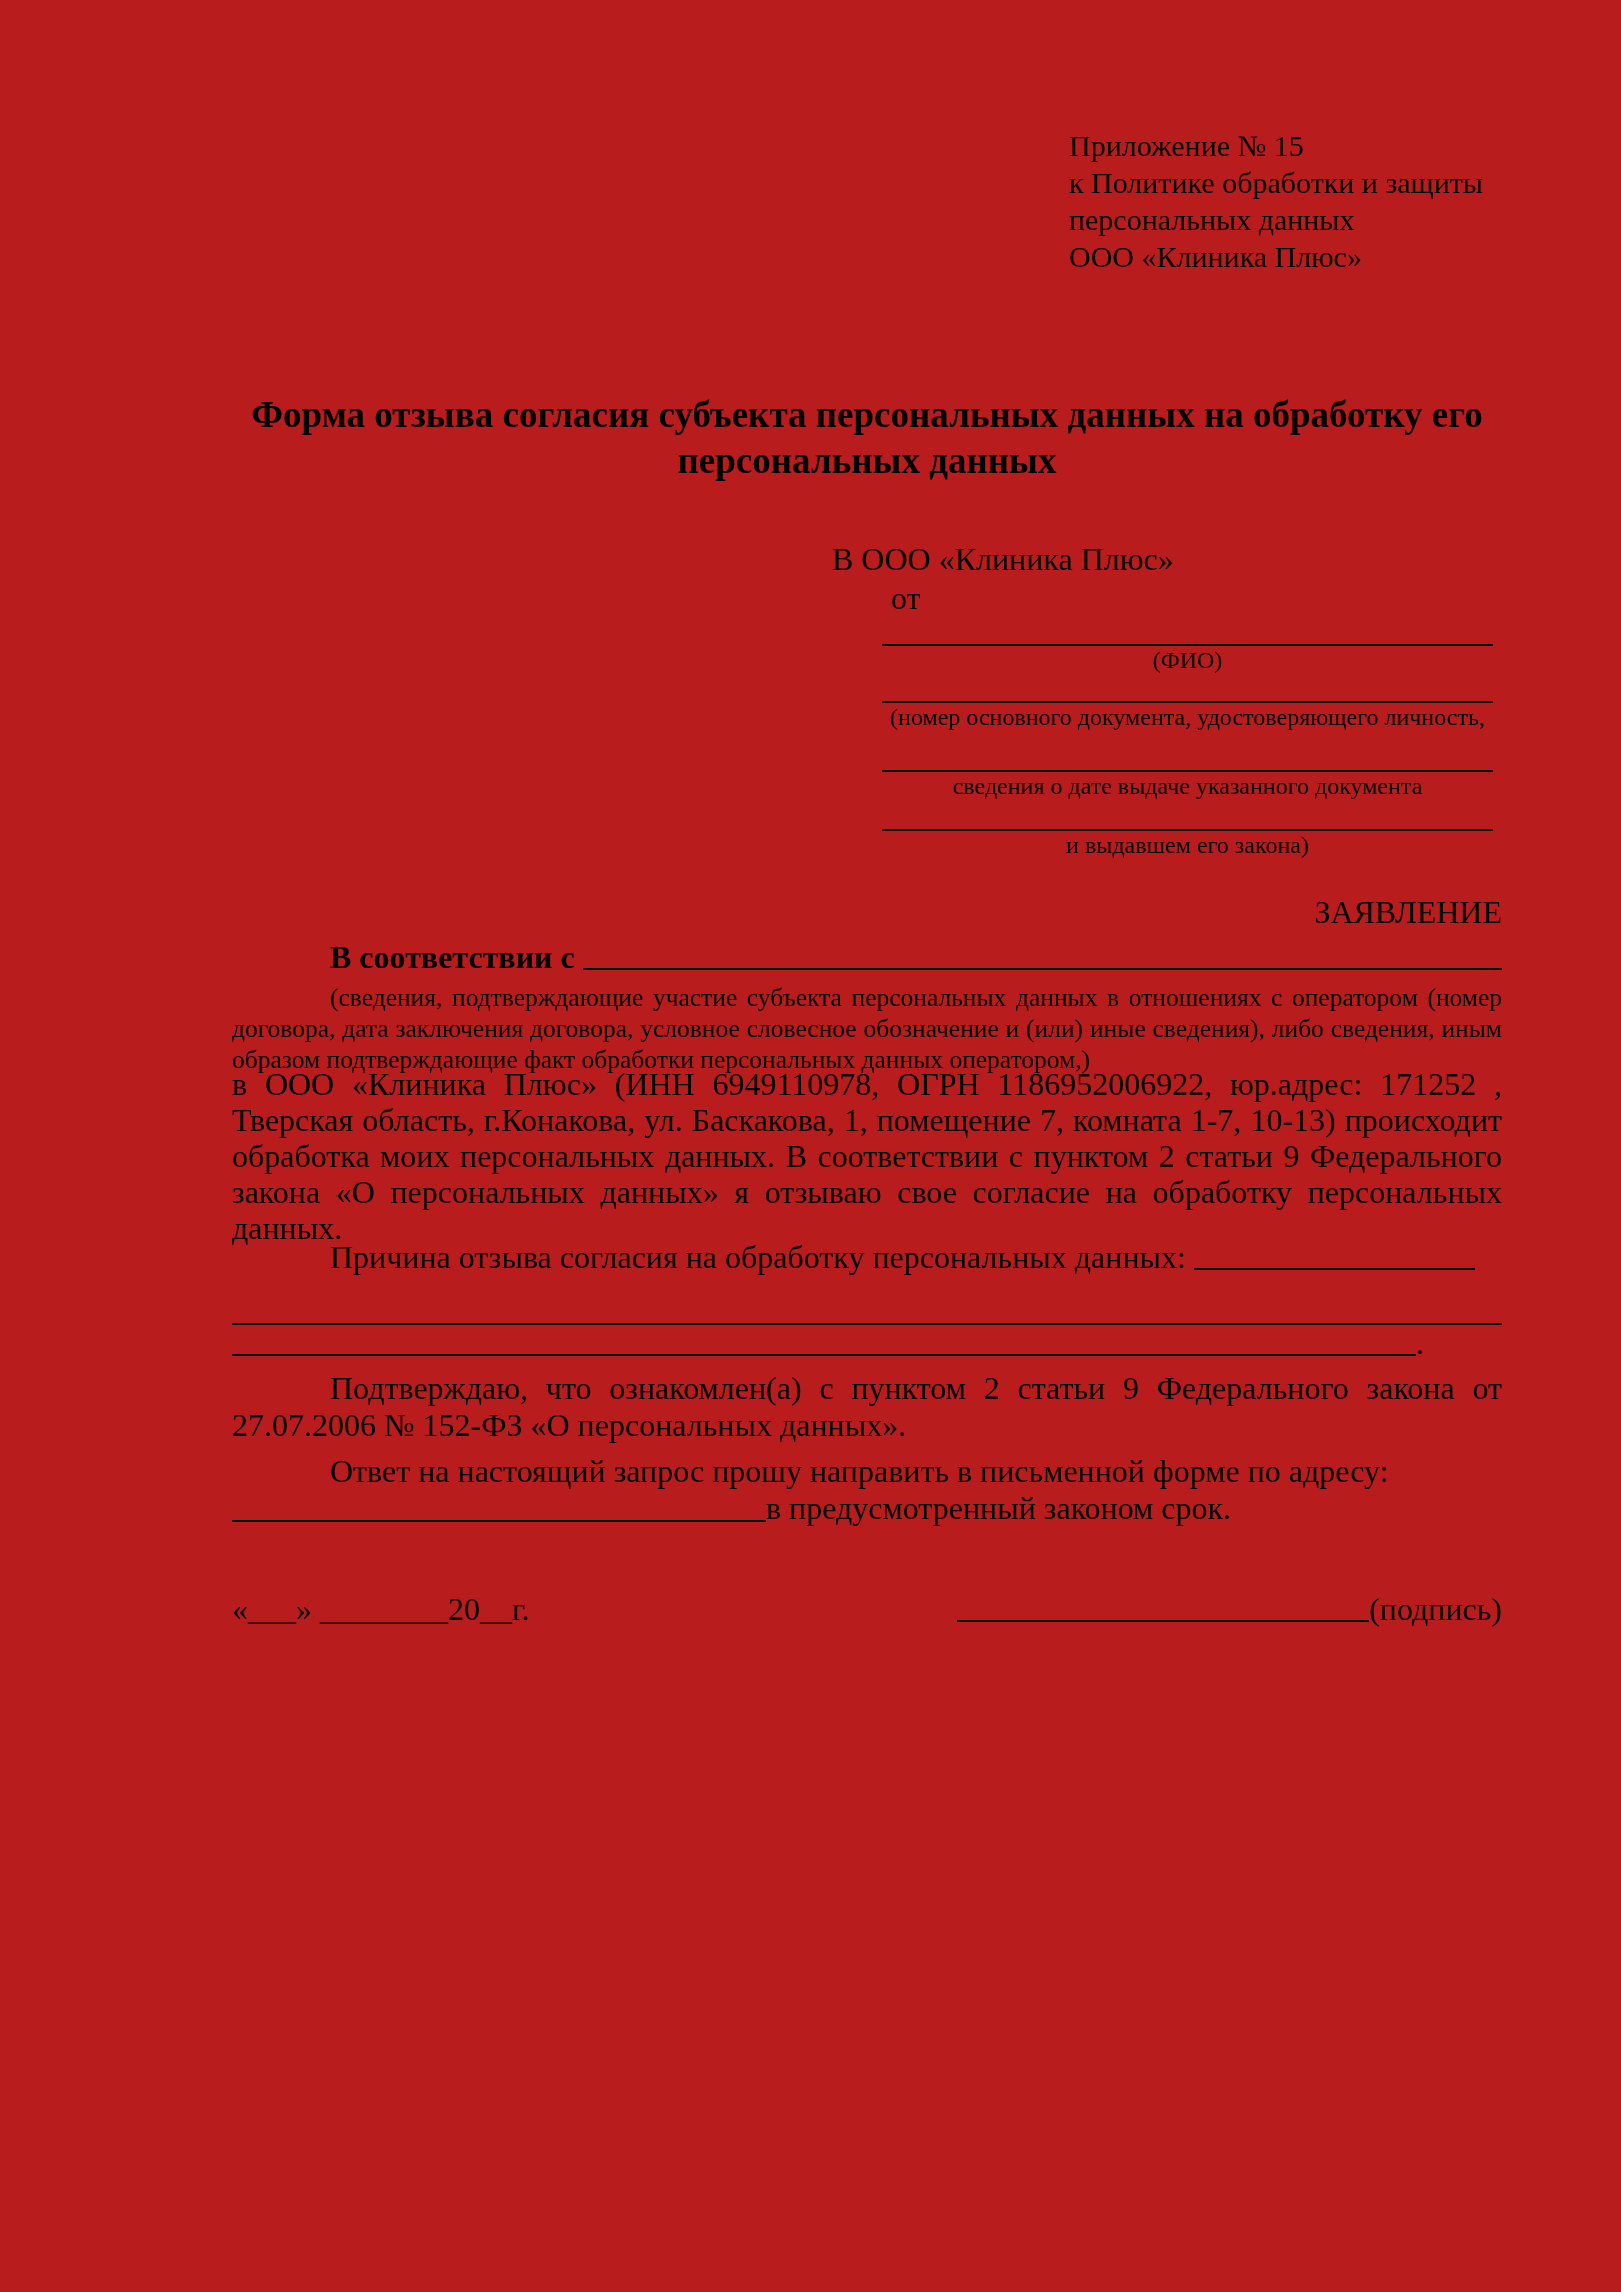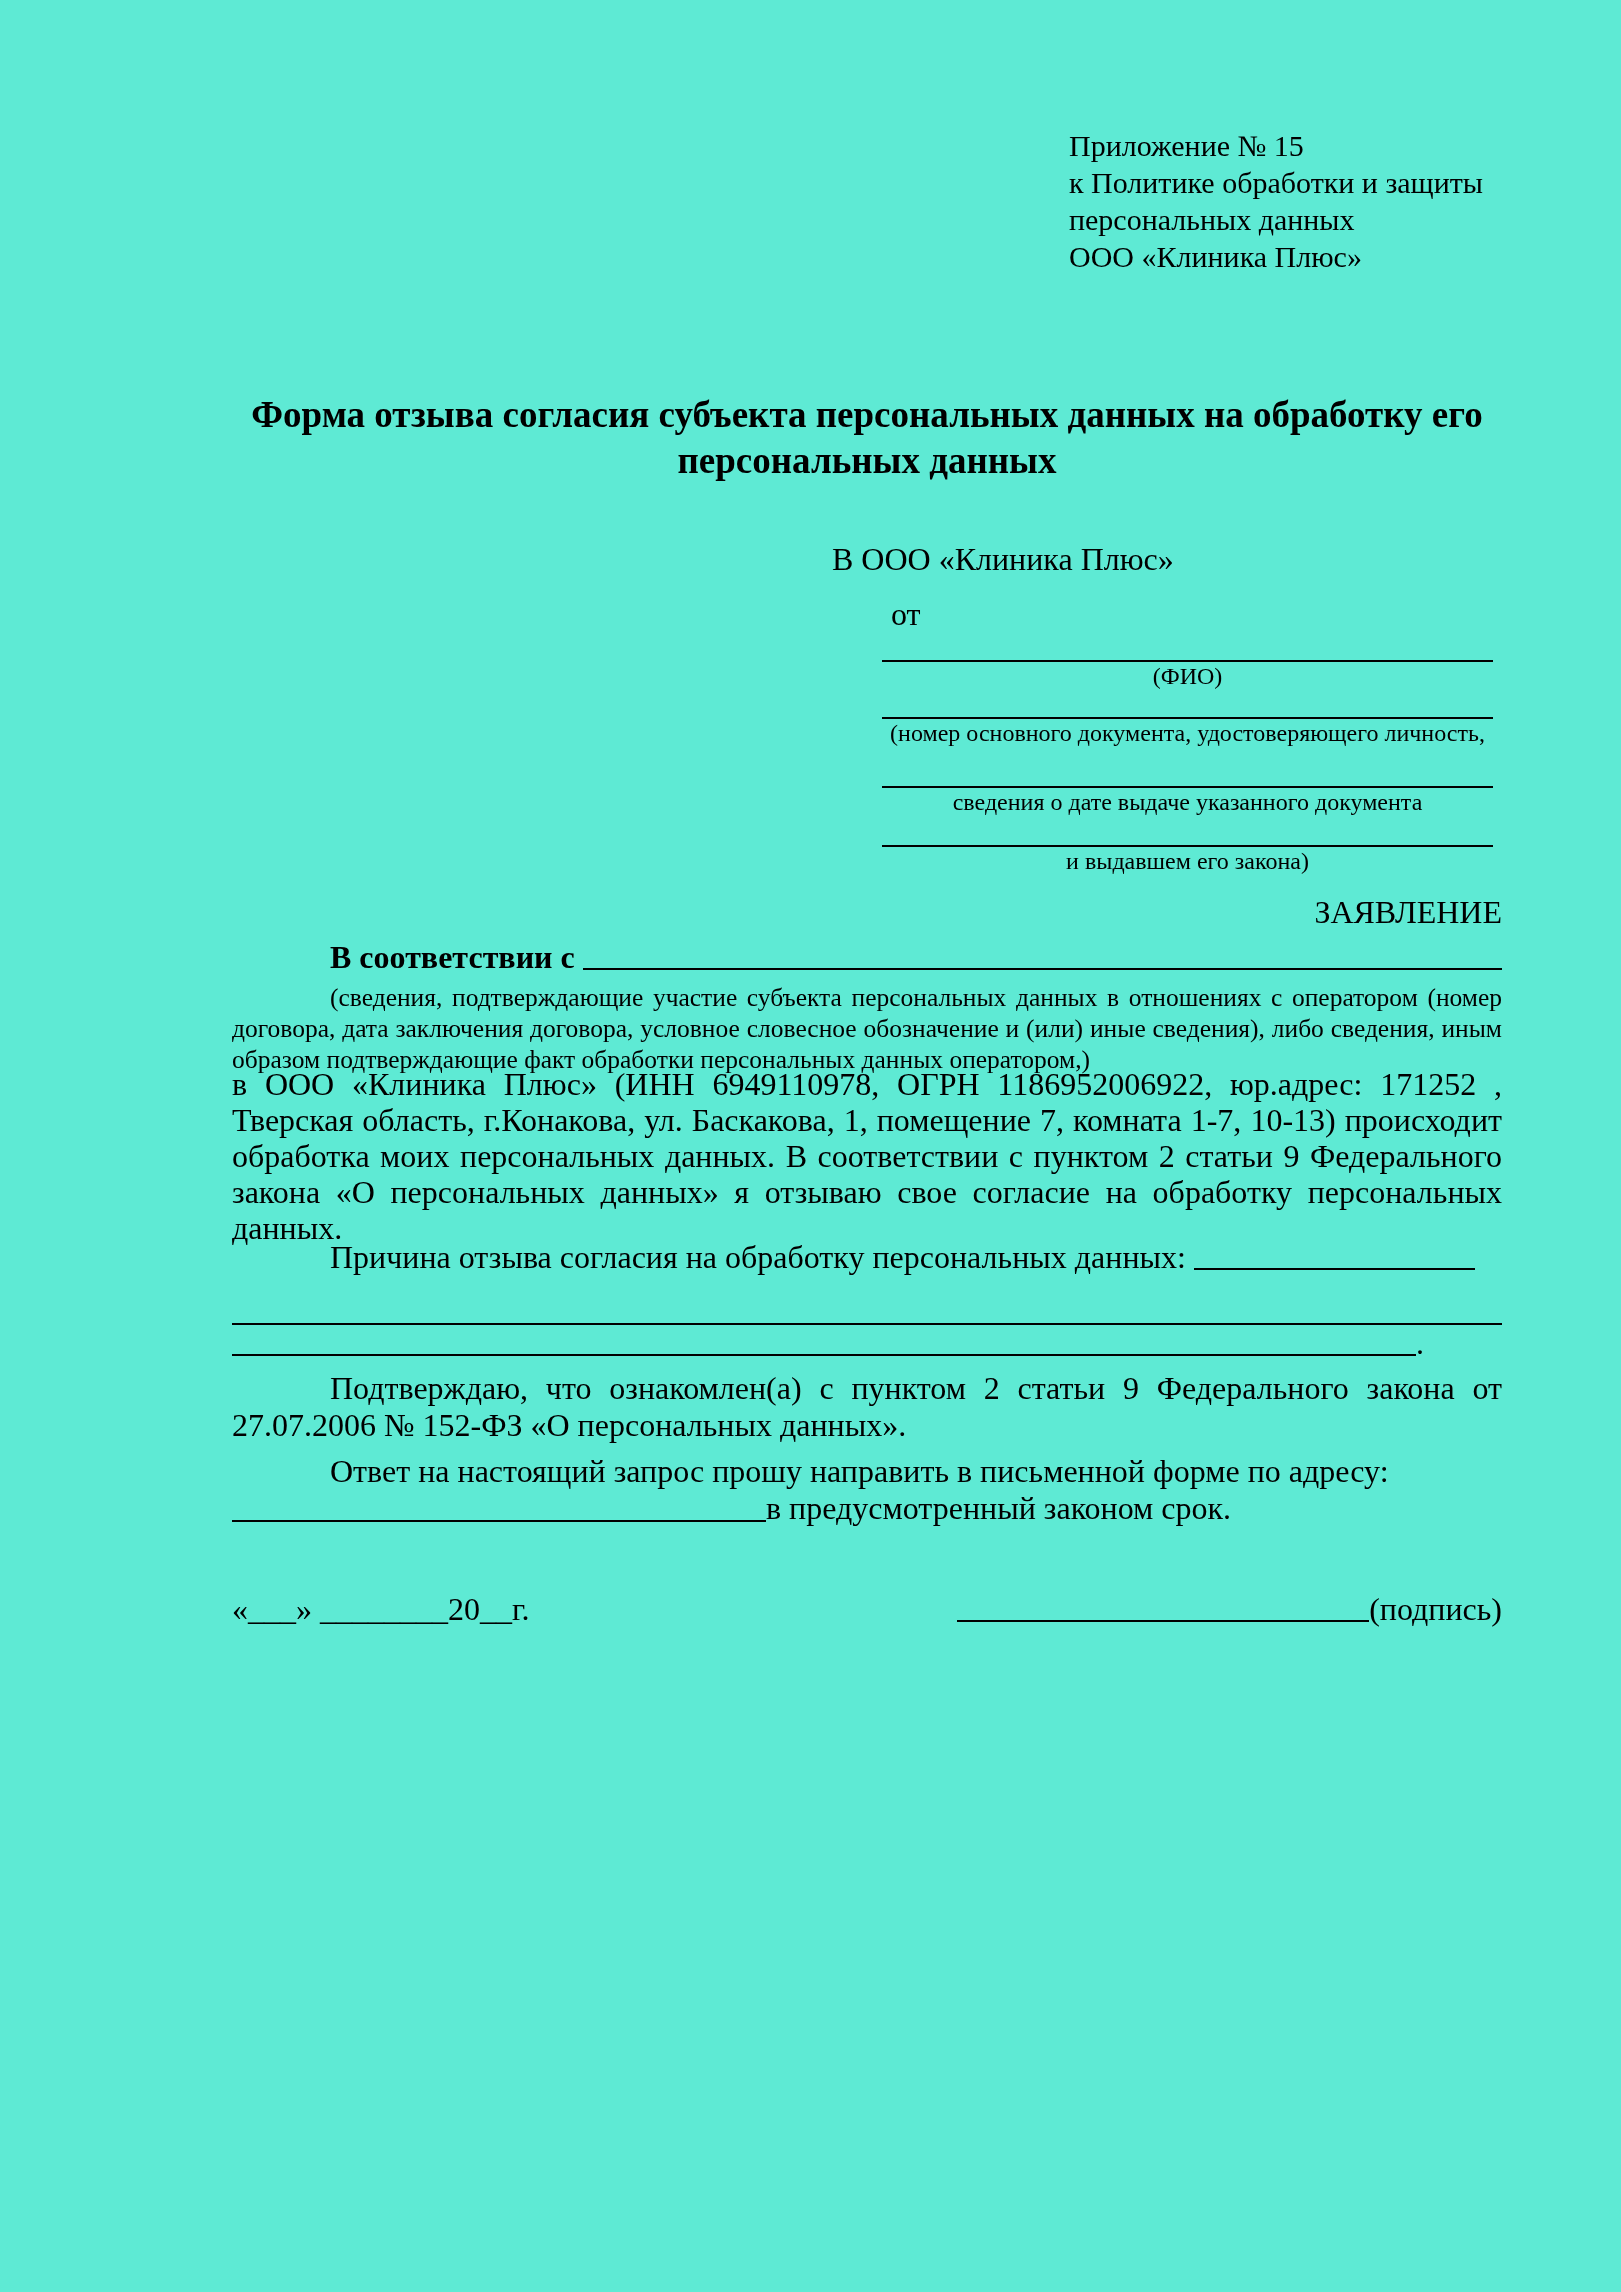--- a/index.html
+++ b/index.html
@@ -1,20 +1,20 @@
 <!DOCTYPE html>
 <html><head>
 <meta charset="utf-8">
 <style>
   html,body { margin:0; padding:0; background:#ffffff; }
   .page {
     position: relative;
     width: 1621px;
     height: 2293px;
-    background: #5eead4;
+    background: #b91c1c;
     color: #000000;
     font-family: "Liberation Serif", "DejaVu Serif", serif;
     overflow: hidden;
   }
   .abs { position: absolute; }
 
   
   .header-note {
     left: 1069px; top: 127px;
     font-size: 30px; line-height: 37px;
@@ -23,21 +23,21 @@
 
   
   .doc-title {
     left: 232px; top: 392px; width: 1270px;
     font-size: 37px; line-height: 46px; font-weight: bold;
     text-align: center;
   }
 
   
   .addressee { left: 832px; top: 541px; width: 671px; font-size: 32px; line-height: 37px; }
-  .addressee .from { margin-left: 59px; margin-top: 18px; }
+  .addressee .from { margin-left: 59px; margin-top: 2px; }
   .fields { margin-left: 50px; width: 611px; }
   .field-line { border-bottom: 2.9px solid #000; }
   .field-line.f1 { height: 27.4px; }
   .field-line.f2 { height: 26.5px; }
   .field-line.f3 { height: 39px; }
   .field-line.f4 { height: 29px; }
   .field-caption {
     height: 28px; font-size: 24px; line-height: 29px;
     text-align: center; white-space: nowrap;
   }

